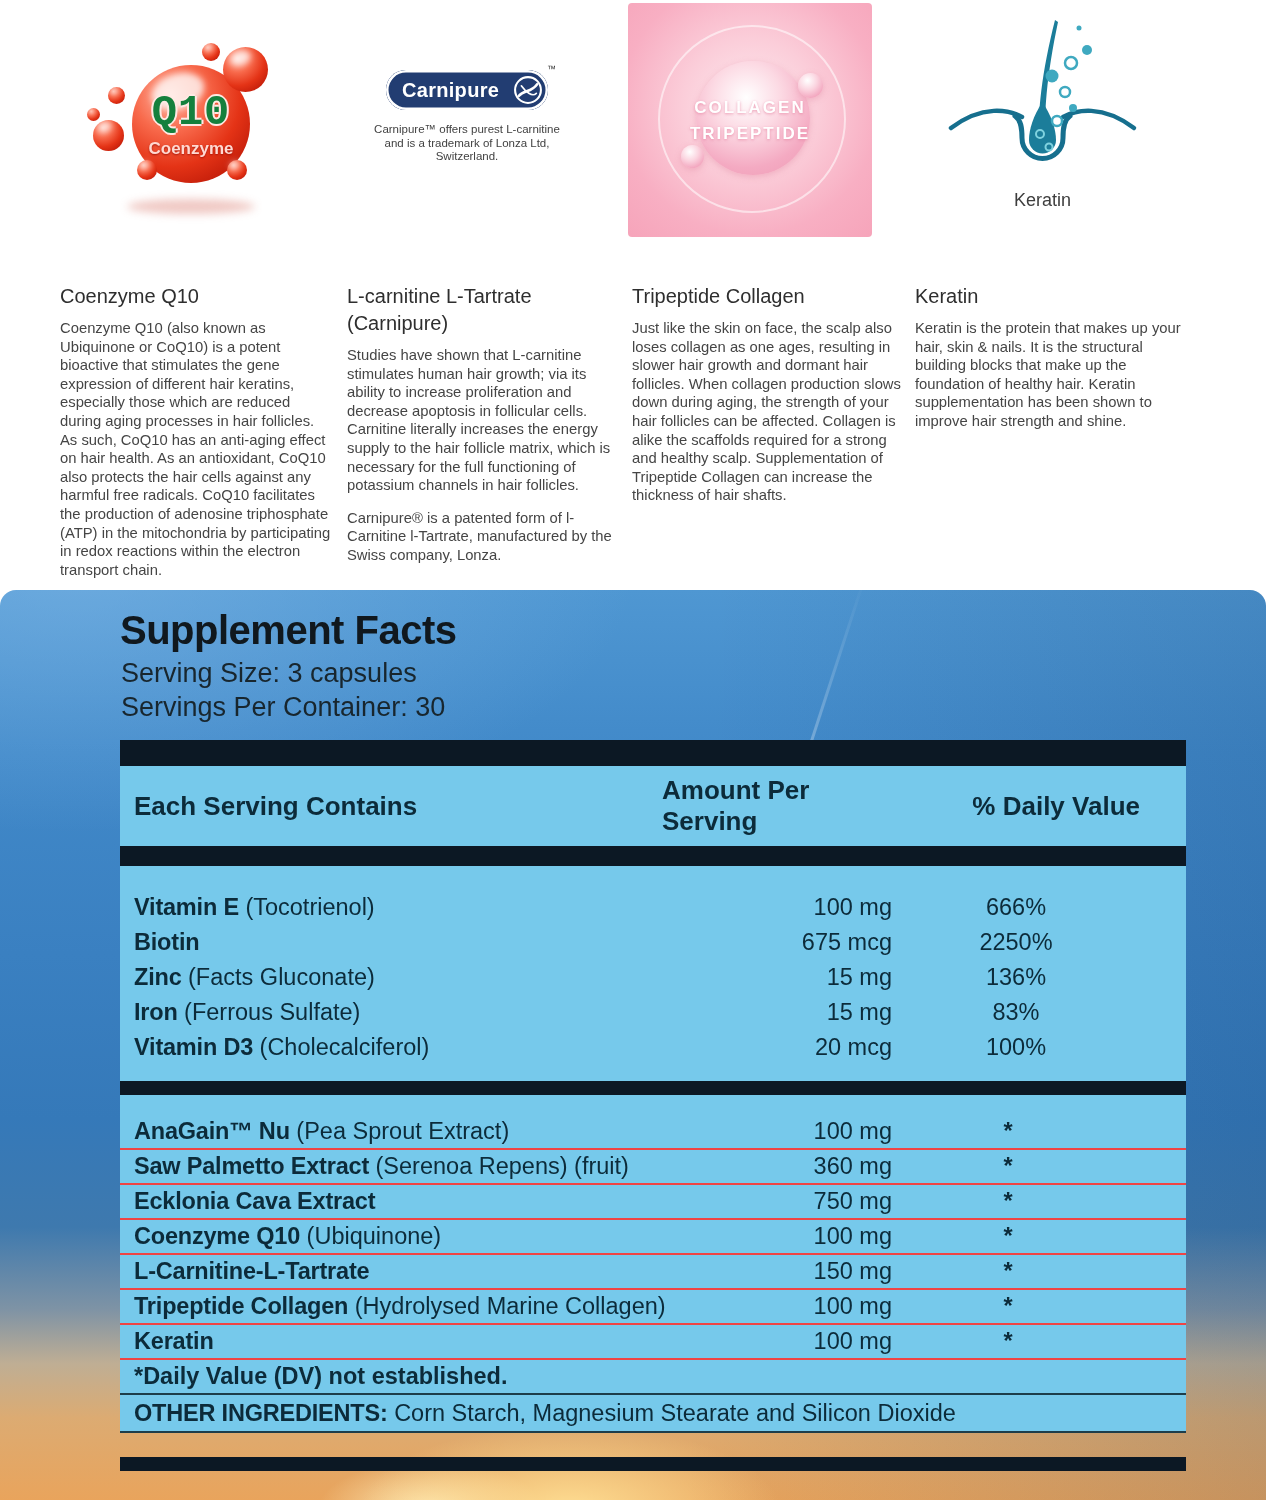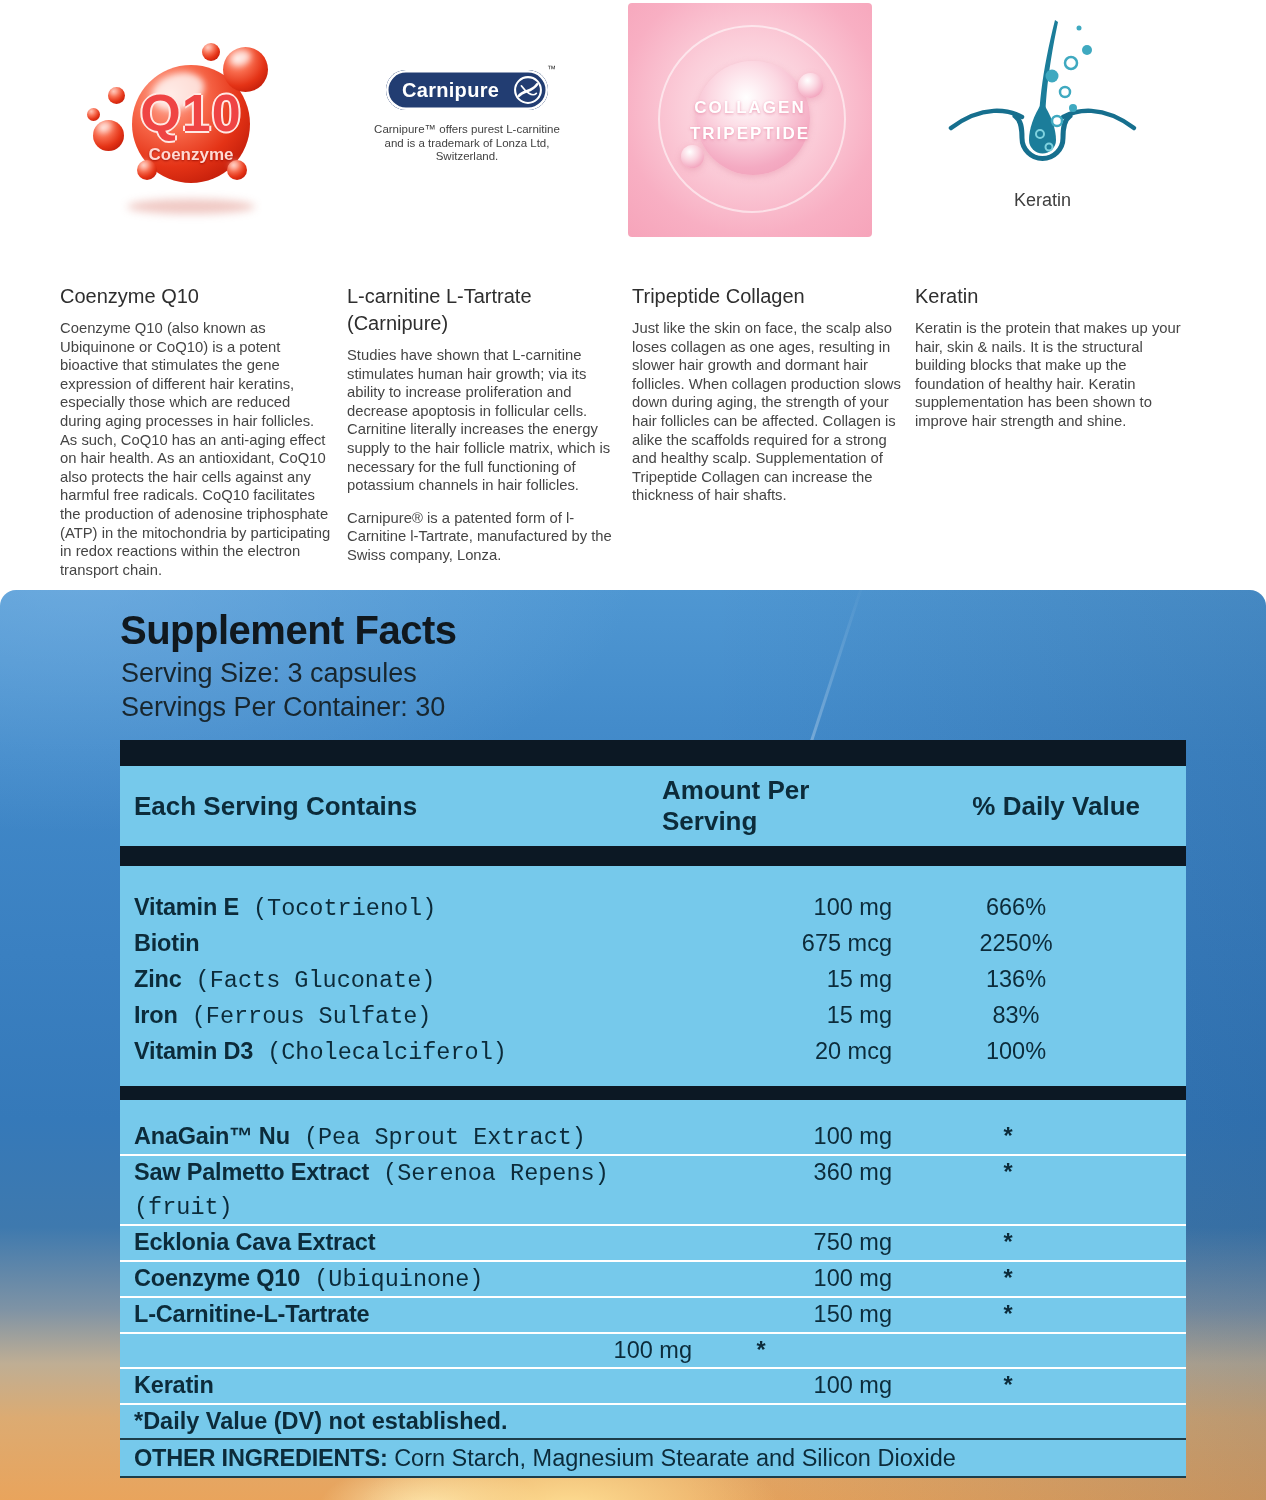--- a/index.html
+++ b/index.html
@@ -19,22 +19,22 @@
   
   .q10-graphic { position:absolute; left:85px; top:35px; width:200px; height:185px; }
   .bubble { position:absolute; border-radius:50%;
     background:radial-gradient(circle at 32% 26%, #ffb4a2 0%, #f86a4c 30%, #e43316 60%, #b01103 95%); }
   .bubble::after { content:""; position:absolute; left:16%; top:8%; width:46%; height:30%;
     border-radius:50%; background:rgba(255,255,255,.75); filter:blur(3px); transform:rotate(-18deg); }
   .q10-shadow { position:absolute; left:42px; top:164px; width:128px; height:15px; border-radius:50%;
     background:rgba(205,75,60,.30); filter:blur(4px); }
   .q10-text { position:absolute; left:47px; top:30px; width:118px; height:118px;
     display:flex; flex-direction:column; align-items:center; justify-content:center; z-index:3; }
-  .q10-main { font-size:52px; font-weight:bold; color:#ef4444; letter-spacing:1px;
-    text-shadow:-2px 0 0 #ffe9e4, 2px 0 0 #ffe9e4, 0 -2px 0 #ffe9e4, 0 2px 0 #ffe9e4; }
+  .q10-main { font-size:42px; font-weight:bold; color:#15803d; letter-spacing:1px;
+    text-shadow:-2px 0 0 #ffe9e4, 2px 0 0 #ffe9e4, 0 -2px 0 #ffe9e4, 0 2px 0 #ffe9e4;font-family:Liberation Mono, monospace; }
   .q10-sub { font-size:17px; font-weight:bold; color:#ffd9d2; margin-top:2px;
     text-shadow:0 1px 2px rgba(150,10,0,.8); }
 
   
   .carnipure-wrap { position:absolute; left:372px; top:70px; width:190px; }
   .carnipure-pill { position:relative; margin:0 auto; width:162px; height:40px; border-radius:21px;
     background:#223d72; box-shadow:inset 0 0 0 2.5px #ffffff, inset 0 0 0 5px #223d72;
     display:flex; align-items:center; justify-content:flex-start; padding-left:16px; }
   .carnipure-logo-text { color:#fff; font-weight:bold; font-size:20px; letter-spacing:.3px; }
   .carnipure-pill svg { position:absolute; right:5px; top:5px; }
@@ -94,23 +94,23 @@
     align-items:center; padding-left:14px; }
   .sf-header .h-name   { font-size:26px; font-weight:bold; }
   .sf-header .h-amount { font-size:26px; font-weight:bold; }
   .sf-header .h-dv     { font-size:26px; font-weight:bold; text-align:right; padding-right:46px; }
 
   .sf-block1 { padding:24px 0 16px; }
   .sf-block2 { padding-top:20px; }
 
   .sf-row { display:grid; grid-template-columns:1fr 200px 294px; padding-left:14px;
     line-height:35px; font-size:23.5px; }
-  .sf-block2 .sf-row { line-height:33px; border-bottom:2px solid #ffffff; }
+  .sf-block2 .sf-row { line-height:33px; border-bottom:2px solid #ef4444; }
   .sf-row b { font-weight:bold; letter-spacing:-.2px; }
-  .sf-row .detail { font-weight:normal;font-family:Liberation Mono, monospace; }
+  .sf-row .detail { font-weight:normal; }
   .sf-row .amount { text-align:right; }
   .sf-row .dv { text-align:center; padding-right:46px; }
   .sf-row .dv.ast { padding-right:62px; font-weight:bold; }
 
   .sf-note { padding-left:14px; line-height:33px; font-size:23.5px; font-weight:bold;
     border-bottom:2px solid #1d3d4a; }
   .sf-other { padding-left:14px; line-height:36px; font-size:23.5px;
     border-bottom:2px solid #1d3d4a; margin-bottom:24px; }
   .sf-other b { letter-spacing:-.2px;margin-top:16px; }
 </style>
@@ -278,20 +278,21 @@
     <span class="cell dv ast">*</span>
   </div>
 
   <div class="sf-row">
     <span class="cell name"><b>L-Carnitine-L-Tartrate</b><span class="detail"></span></span>
     <span class="cell amount">150 mg</span>
     <span class="cell dv ast">*</span>
   </div>
 
   <div class="sf-row">
+    <span class="cell name"><b>Tripeptide Collagen</b><span class="detail"> (Hydrolysed Marine Collagen)</span></span>
     <span class="cell amount">100 mg</span>
     <span class="cell dv ast">*</span>
   </div>
 
   <div class="sf-row">
     <span class="cell name"><b>Keratin</b><span class="detail"></span></span>
     <span class="cell amount">100 mg</span>
     <span class="cell dv ast">*</span>
   </div>
 </div>

